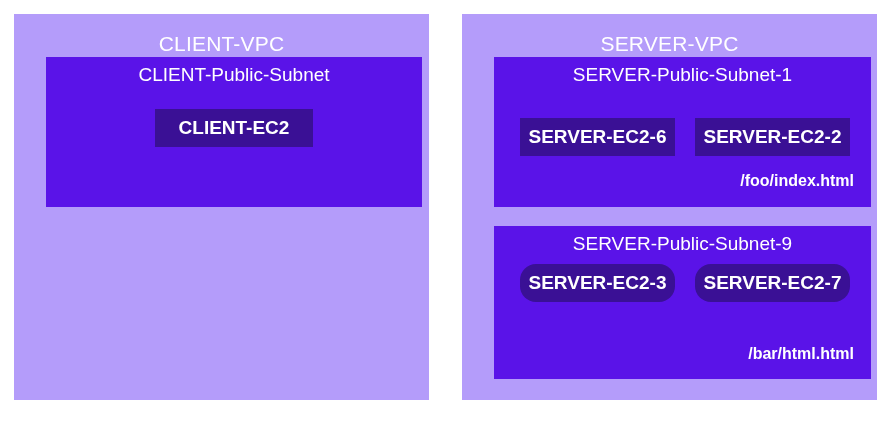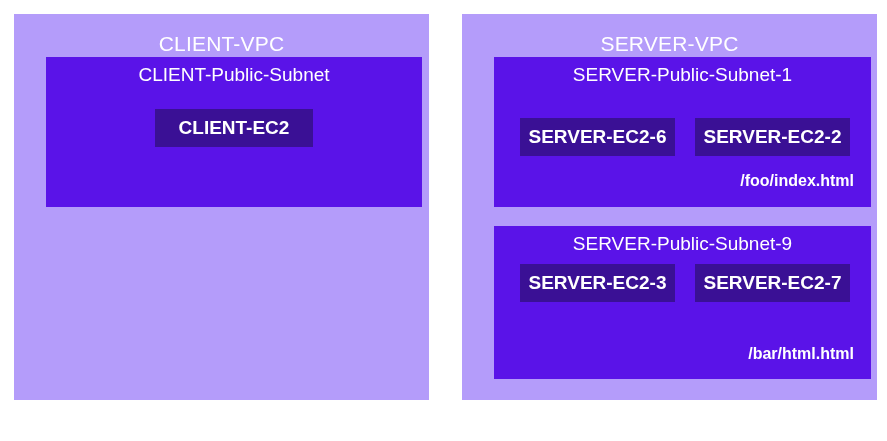--- a/index.html
+++ b/index.html
@@ -67,21 +67,21 @@
     display: flex;
     align-items: center;
     justify-content: center;
     font-size: 19px;
     font-weight: 700;
   }
   .client-ec2 { left: 109px; top: 52px; width: 158px; }
   .ec2-col-a  { left: 26px;  width: 155px; }
   .ec2-col-b  { left: 201px; width: 155px; }
   .ec2-row-1  { top: 61px; }
-  .ec2-row-t  { top: 38px; }
+  .ec2-row-t  { top: 38px; border-radius: 16px; }
   .ec2-row-b  { top: 94px; }
   .path-note {
     position: absolute;
     right: 17px;
     color: var(--text);
     font-size: 16px;
     font-weight: 700;
   }
   .note-1 { top: 115px; }
   .note-2 { top: 119px; }

